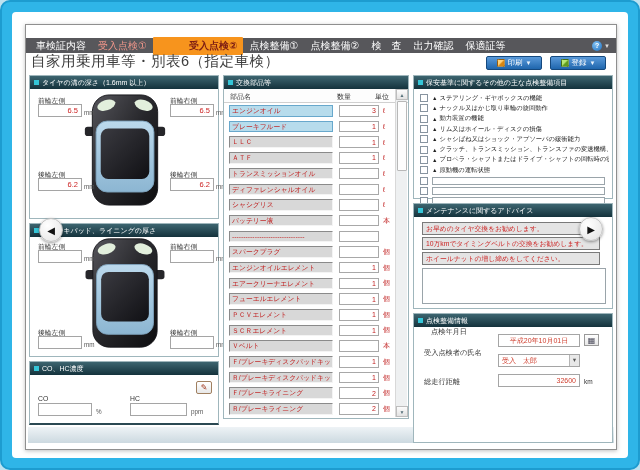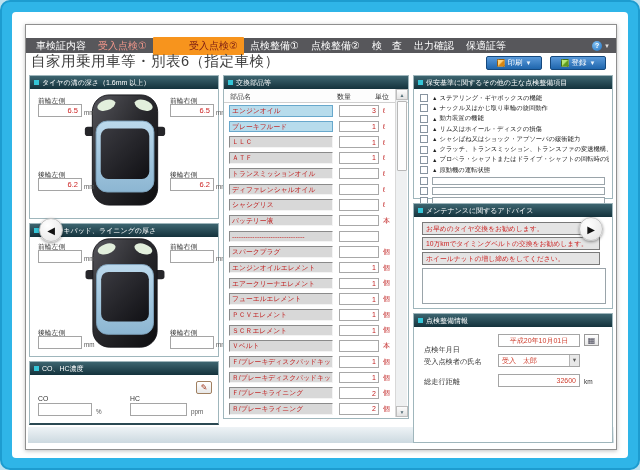--- a/index.html
+++ b/index.html
@@ -11,21 +11,21 @@
   
   .titlebar{position:absolute;left:0;top:0;width:100%;height:13px;background:linear-gradient(#fdfdfd,#e4e4e4);border-bottom:1px solid #cfcfcf;display:flex;align-items:center;padding:0 3px;}
   .appicon{width:8px;height:8px;background:linear-gradient(#ffd27a,#e89020);border:1px solid #a8741c;border-radius:2px;margin-right:3px;}
   .apptitle{font-size:7.5px;color:#333;}
   .wctrls{margin-left:auto;display:flex;gap:5px;}
   .wc{font-size:7px;color:#666;line-height:11px;cursor:default;}
   
   .menubar{position:absolute;left:0;top:13px;width:100%;height:15px;background:#57575b;display:flex;align-items:center;padding:0 4px;}
   .mi{font-size:10px;color:#fff;padding:2px 6px;white-space:nowrap;}
   .mi-alert{color:#f0968a;}
-  .mi-active{background:#f7941d;color:#7d1d14;font-weight:normal;border-radius:1px;padding-left:36px;}
+  .mi-active{background:#f7941d;color:#7d1d14;font-weight:bold;border-radius:1px;padding-left:36px;}
   .menuright{margin-left:auto;display:flex;align-items:center;gap:2px;padding-right:2px;}
   .helpcircle{width:10px;height:10px;border-radius:50%;background:radial-gradient(circle at 35% 30%,#7fc0f2,#1d6fc0);color:#fff;font-size:7px;font-weight:bold;text-align:center;line-height:10px;}
   .helpcaret{font-size:6px;color:#ddd;}
   
   .pagetitle{position:absolute;left:5px;top:27px;font-size:14.5px;color:#3d3d3d;letter-spacing:.5px;}
   .tbtn{position:absolute;top:31px;width:56px;height:14px;background:linear-gradient(#5a9ada,#1f66ad);border:1px solid #15497e;border-radius:2px;display:flex;align-items:center;justify-content:center;gap:3px;color:#fff;font-size:7.5px;}
   .tbtn .bicon{width:8px;height:8px;border-radius:1px;border:1px solid rgba(0,0,0,.3);}
   .bicon-print{background:linear-gradient(135deg,#ffd27a 40%,#d88510 60%);}
   .bicon-reg{background:linear-gradient(135deg,#b8e878 40%,#5f9c1e 60%);}
   .bcaret{font-size:6px;color:#e8f2fc;}
@@ -402,24 +402,24 @@
       <div class="advrow" style="top:33px;">10万kmでタイミングベルトの交換をお勧めします。</div>
       <div class="advrow" style="top:48px;">ホイールナットの増し締めをしてください。</div>
       <div class="advnote"></div>
     </div>
 
     <div class="panel" style="left:387px;top:288px;width:200px;height:130px;">
       <div class="phead">
         <span class="psq"></span>
         <span class="ptitle">点検整備情報</span>
       </div>
-      <span class="irow-label" style="top:31px;">点検年月日</span>
+      <span class="irow-label" style="top:13px;margin-left:7px;">点検年月日</span>
       <div class="ibox date" style="top:20px;">平成20年10月01日</div>
       <span class="calbtn" style="top:20px;">▦</span>
-      <span class="irow-label" style="top:43px;">受入点検者の氏名</span>
+      <span class="irow-label" style="top:34px;">受入点検者の氏名</span>
       <div class="ibox combo" style="top:40px;">
         <span class="cval">受入　太郎</span>
         <span class="carr">▼</span>
       </div>
       <span class="irow-label" style="top:63px;">総走行距離</span>
       <div class="ibox num" style="top:60px;">32600</div>
       <span class="kmlabel" style="top:64px;">km</span>
     </div>
 
     <div class="circlebtn" style="left:13px;top:193px;">◀</div>

